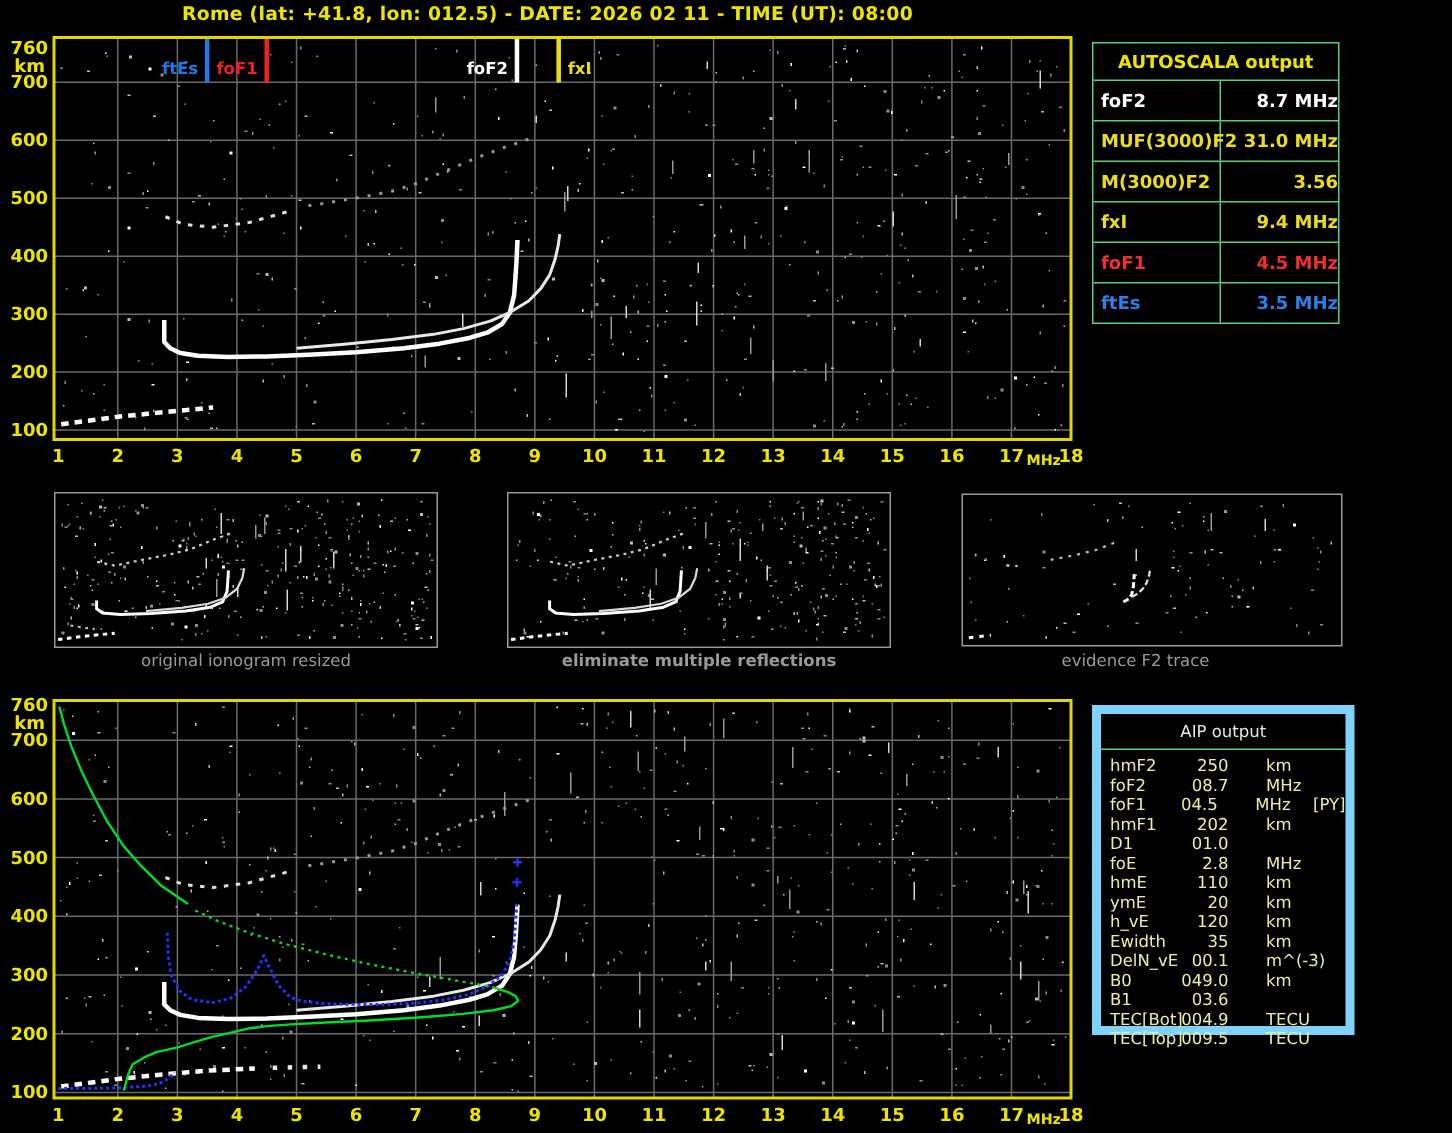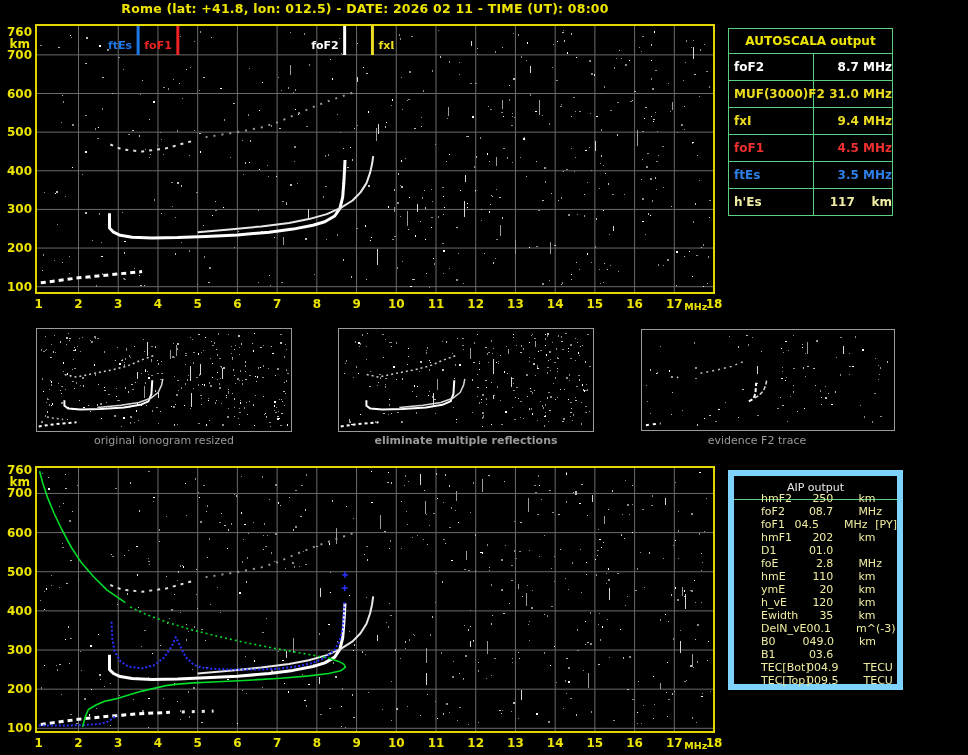--- a/index.html
+++ b/index.html
@@ -31,21 +31,21 @@
           align-self:stretch;display:flex;align-items:center;}
   .as-val{flex:1;text-align:right;white-space:pre;}
   .c-w{color:#ffffff;} .c-y{color:#ecdc20;} .c-r{color:#f03030;}
   .c-b{color:#2e7fe8;} .c-p{color:#f0eda2;}
 
   
   #aiptable{position:absolute;left:728px;top:470px;width:163px;height:208px;
             border:6px solid #7dd3fc;font:11px "DejaVu Sans",sans-serif;color:#f0eda2;}
   #aiptable .ttl{height:23px;line-height:23px;text-align:center;color:#e8e8e8;
                  border-bottom:1px solid #58d080;}
-  #aiprows{position:absolute;left:0;top:16px;right:0;margin-left:21px;}
+  #aiprows{position:absolute;left:0;top:28px;right:0;}
   .aip-row{display:flex;height:13px;line-height:13px;padding-left:6px;white-space:nowrap;}
   .aip-lab{width:46px;}
   .aip-val{width:33px;text-align:right;}
   .aip-unit{margin-left:25px;width:40px;}
   .aip-extra{margin-left:2px;}
 </style>
 </head>
 <body>
 
 <div id="page">
@@ -638,34 +638,34 @@
     <div class="ttl">AUTOSCALA output</div>
     <div class="as-row">
       <div class="as-lab c-w">foF2</div>
       <div class="as-val c-w">8.7 MHz</div>
     </div>
     <div class="as-row">
       <div class="as-lab c-y">MUF(3000)F2</div>
       <div class="as-val c-y">31.0 MHz</div>
     </div>
     <div class="as-row">
+      <div class="as-lab c-y">M(3000)F2</div>
+      <div class="as-val c-y">3.56</div>
+    </div>
+    <div class="as-row">
       <div class="as-lab c-y">fxI</div>
       <div class="as-val c-y">9.4 MHz</div>
     </div>
     <div class="as-row">
       <div class="as-lab c-r">foF1</div>
       <div class="as-val c-r">4.5 MHz</div>
     </div>
     <div class="as-row">
       <div class="as-lab c-b">ftEs</div>
       <div class="as-val c-b">3.5 MHz</div>
-    </div>
-    <div class="as-row">
-      <div class="as-lab c-p">h'Es</div>
-      <div class="as-val c-p">117    km</div>
     </div>
   </div>
 
   <svg id="thumb1" class="thumb" width="254" height="102">
       <g>
         <rect x="140" y="95" width="1" height="1" fill="#8e8e8e"></rect>
         <rect x="161" y="55" width="1" height="2" fill="#8e8e8e"></rect>
         <rect x="67" y="22" width="1" height="2" fill="#8e8e8e"></rect>
         <rect x="247" y="27" width="1" height="2" fill="#8e8e8e"></rect>
         <rect x="167" y="55" width="1" height="2" fill="#ffffff"></rect>

